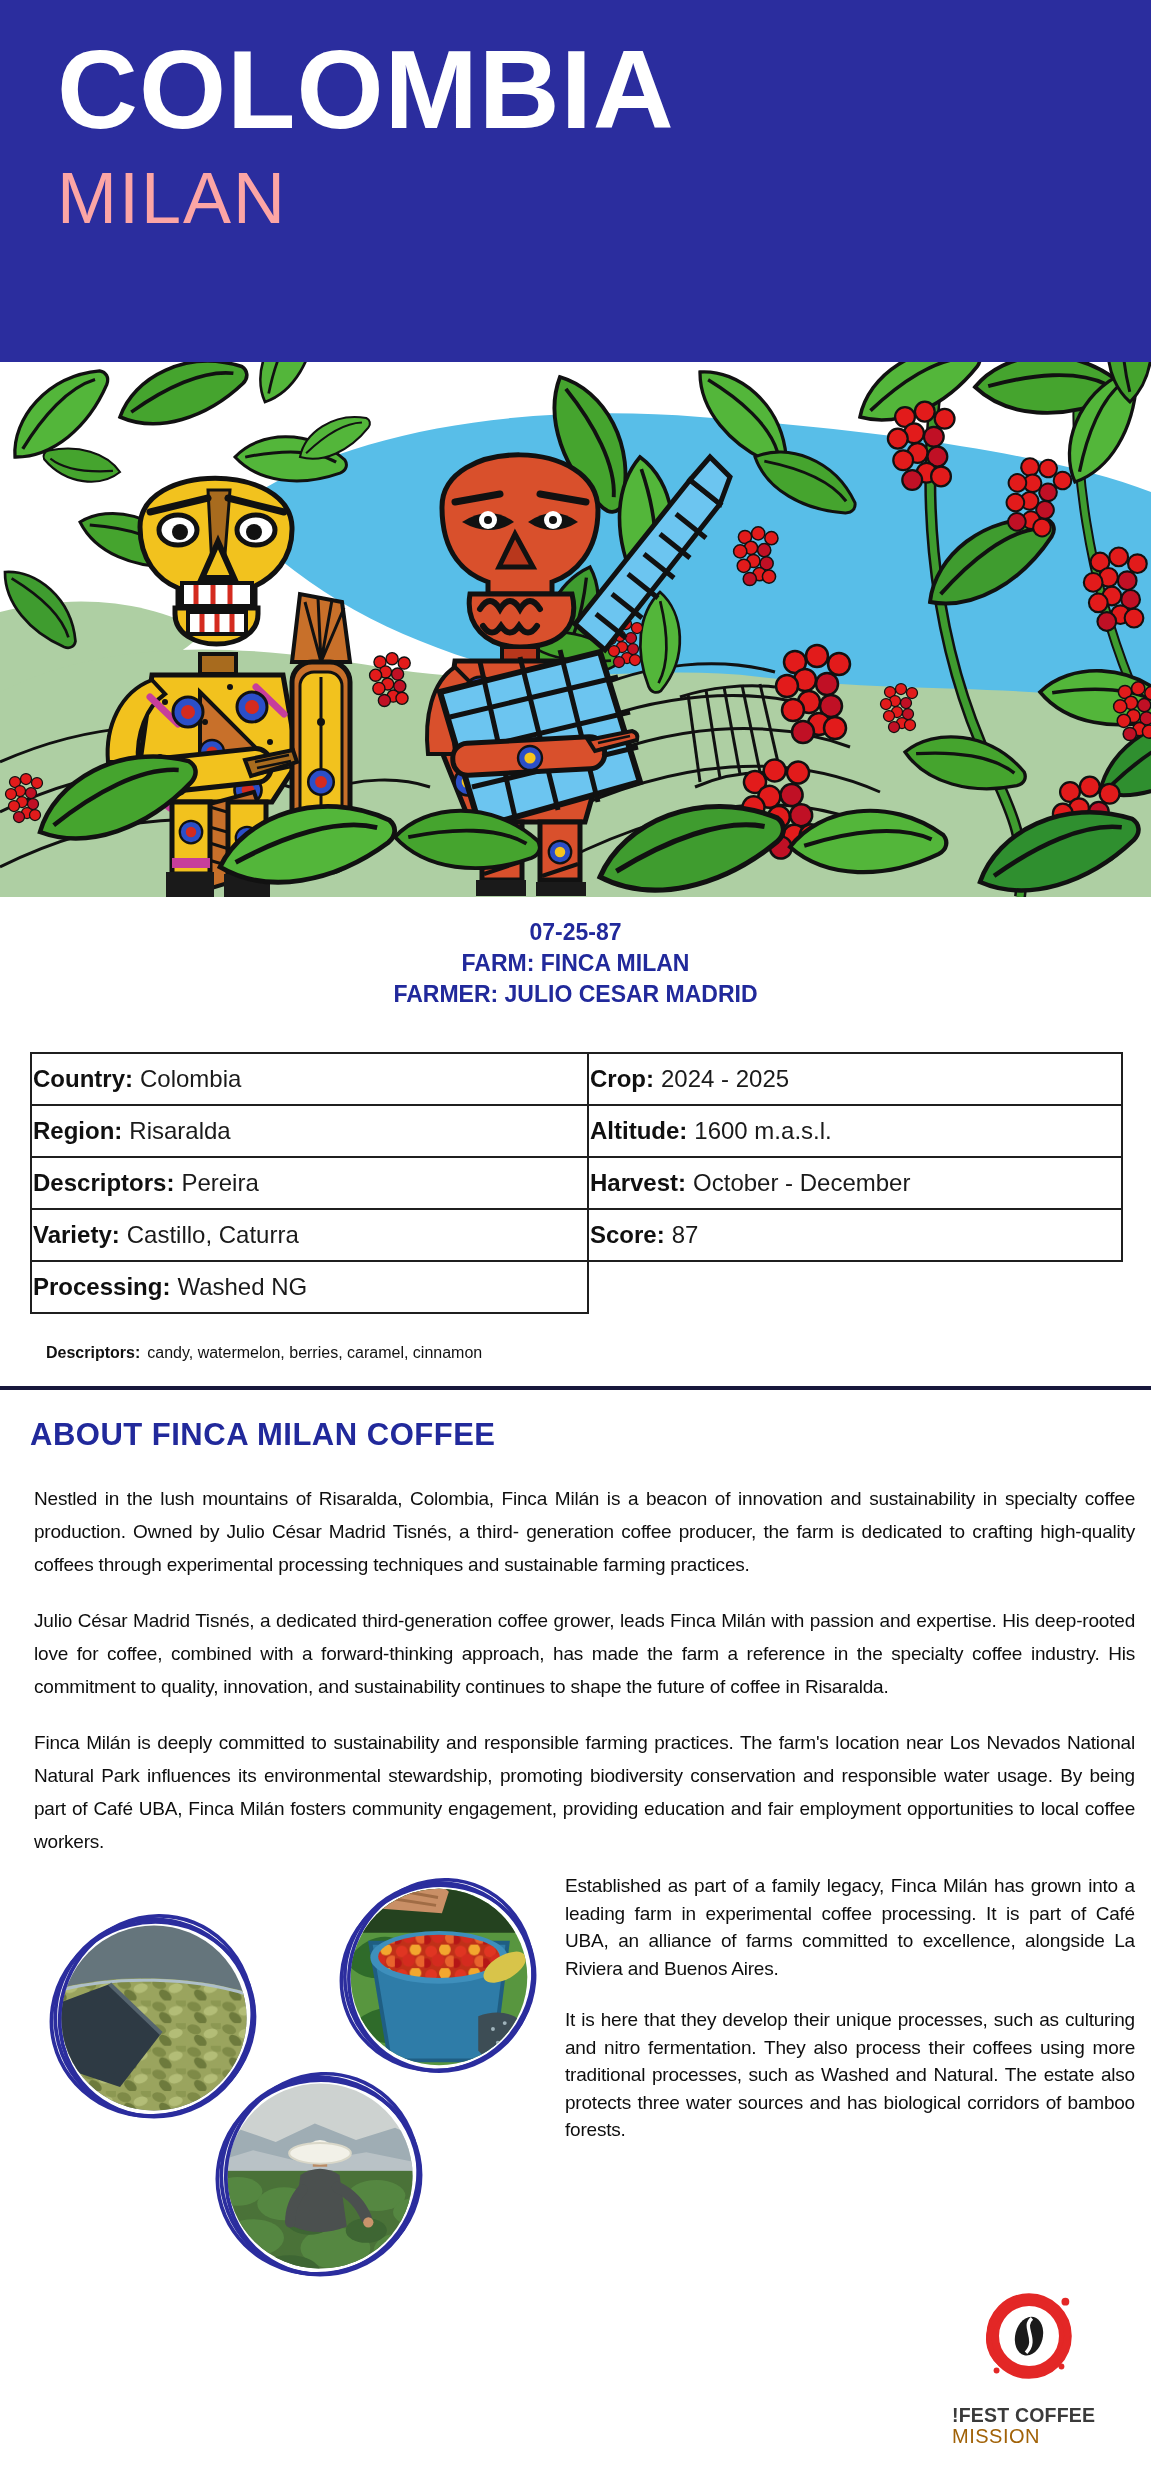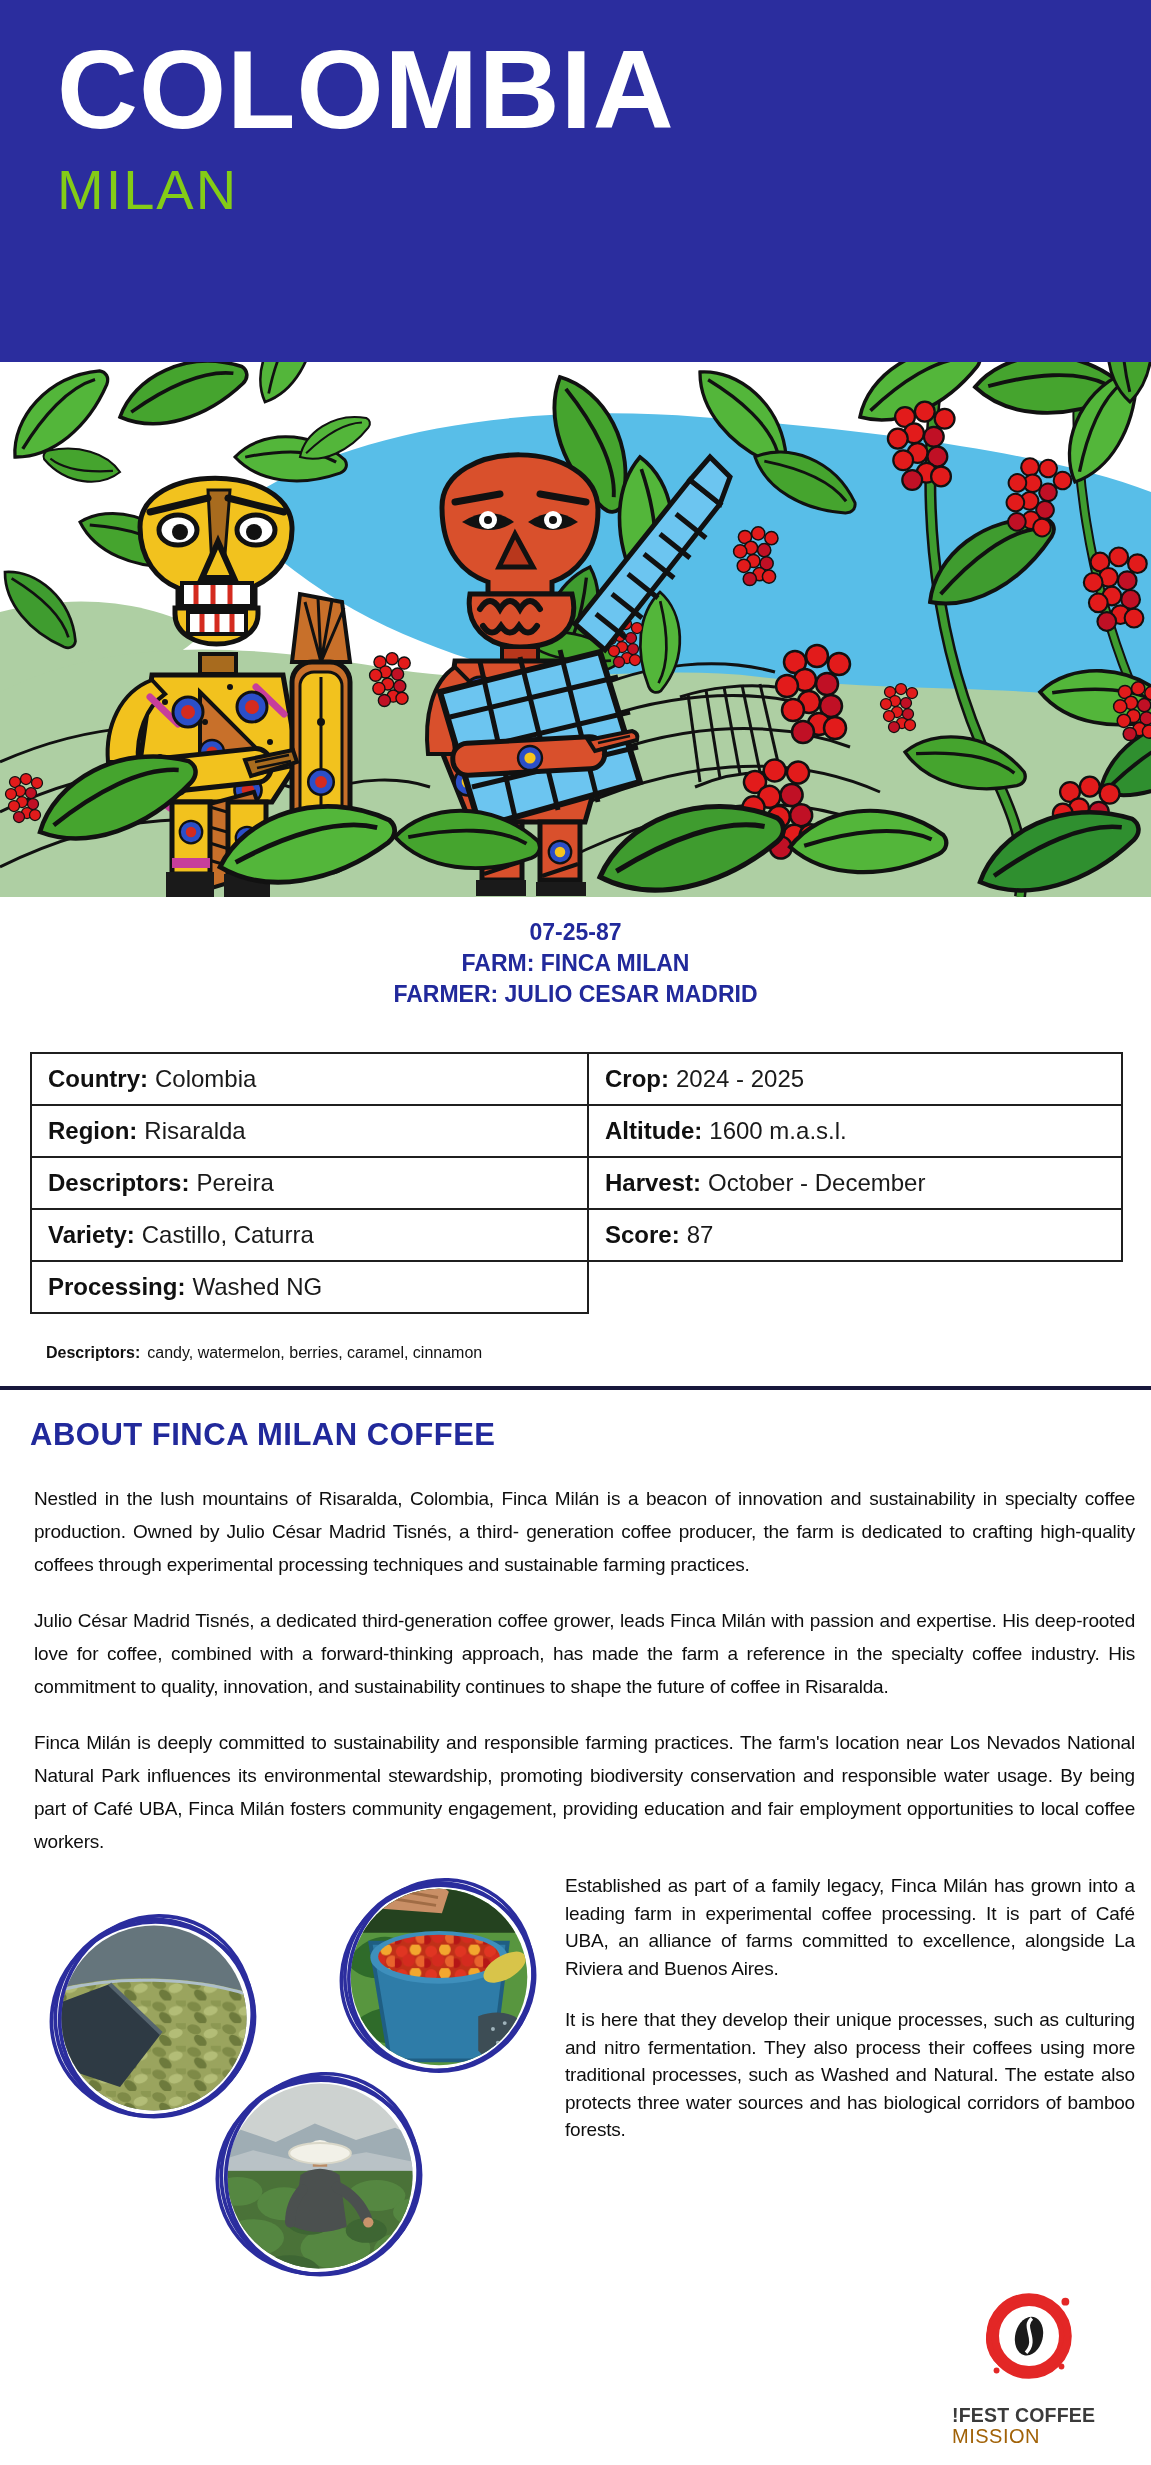--- a/index.html
+++ b/index.html
@@ -4,29 +4,29 @@
 <style>
   * { margin:0; padding:0; box-sizing:border-box; }
   body { background:#888; font-family:"Liberation Sans", sans-serif; }
   .page {
     position:relative; width:1151px; height:2465px; margin:0 auto;
     background:#ffffff; overflow:hidden; color:#111;
   }
   
   .hero { height:362px; background:#2b2d9e; padding:30px 0 0 57px; }
   .hero h1 { color:#fff; font-size:112px; font-weight:800; letter-spacing:1px; line-height:1.08; }
-  .hero h2 { color:#84cc16; font-size:56px; font-weight:400; letter-spacing:2px; margin-top:6px; }
+  .hero h2 { color:#fca5a5; font-size:72px; font-weight:400; letter-spacing:2px; margin-top:6px; }
   
   .illustration { height:535px; line-height:0; }
   .illustration svg { display:block; }
   
   .lot-meta { margin-top:20px; text-align:center; color:#21299b; font-weight:700; font-size:23px; line-height:31px; }
   
   table.info { border-collapse:collapse; margin:42px 0 0 30px; width:1093px; table-layout:fixed; }
-  table.info td { border:2.5px solid #1f1f1f; padding:11px 16px; font-size:24px; vertical-align:middle; height:43px; }
+  table.info td { border:2.5px solid #1f1f1f; padding:11px 1px; font-size:24px; vertical-align:middle; height:43px; }
   table.info td b { font-weight:700; color:#101010; }
   table.info td span { margin-left:7px; color:#1a1a1a; }
   table.info td.empty { border:none; }
   table.info col.l { width:557px; }
   
   .descriptors { margin:30px 16px 0 46px; font-size:16px; }
   .descriptors b { font-weight:700; }
   .descriptors span { margin-left:7px; }
   
   .rule { margin-top:24px; height:4px; background:#18183c; }

